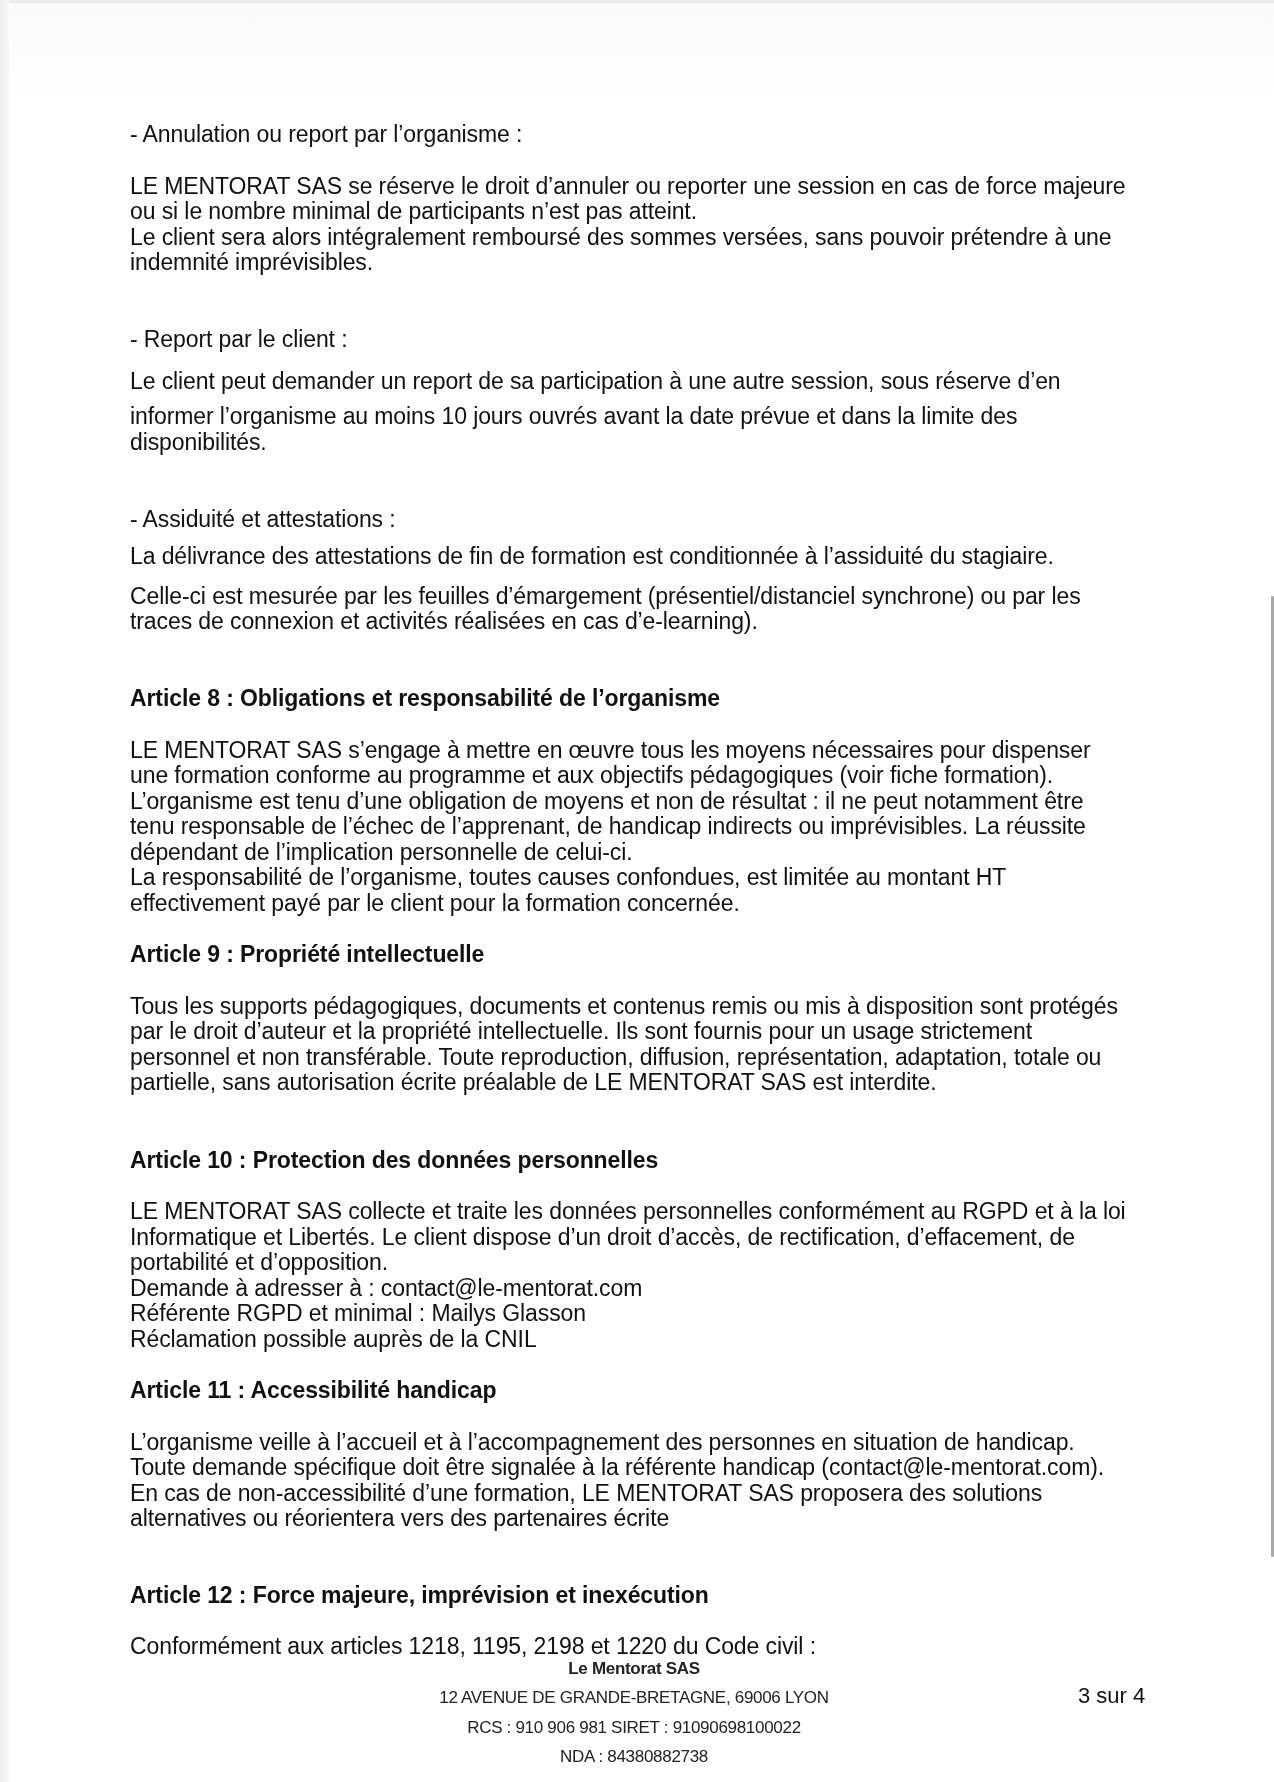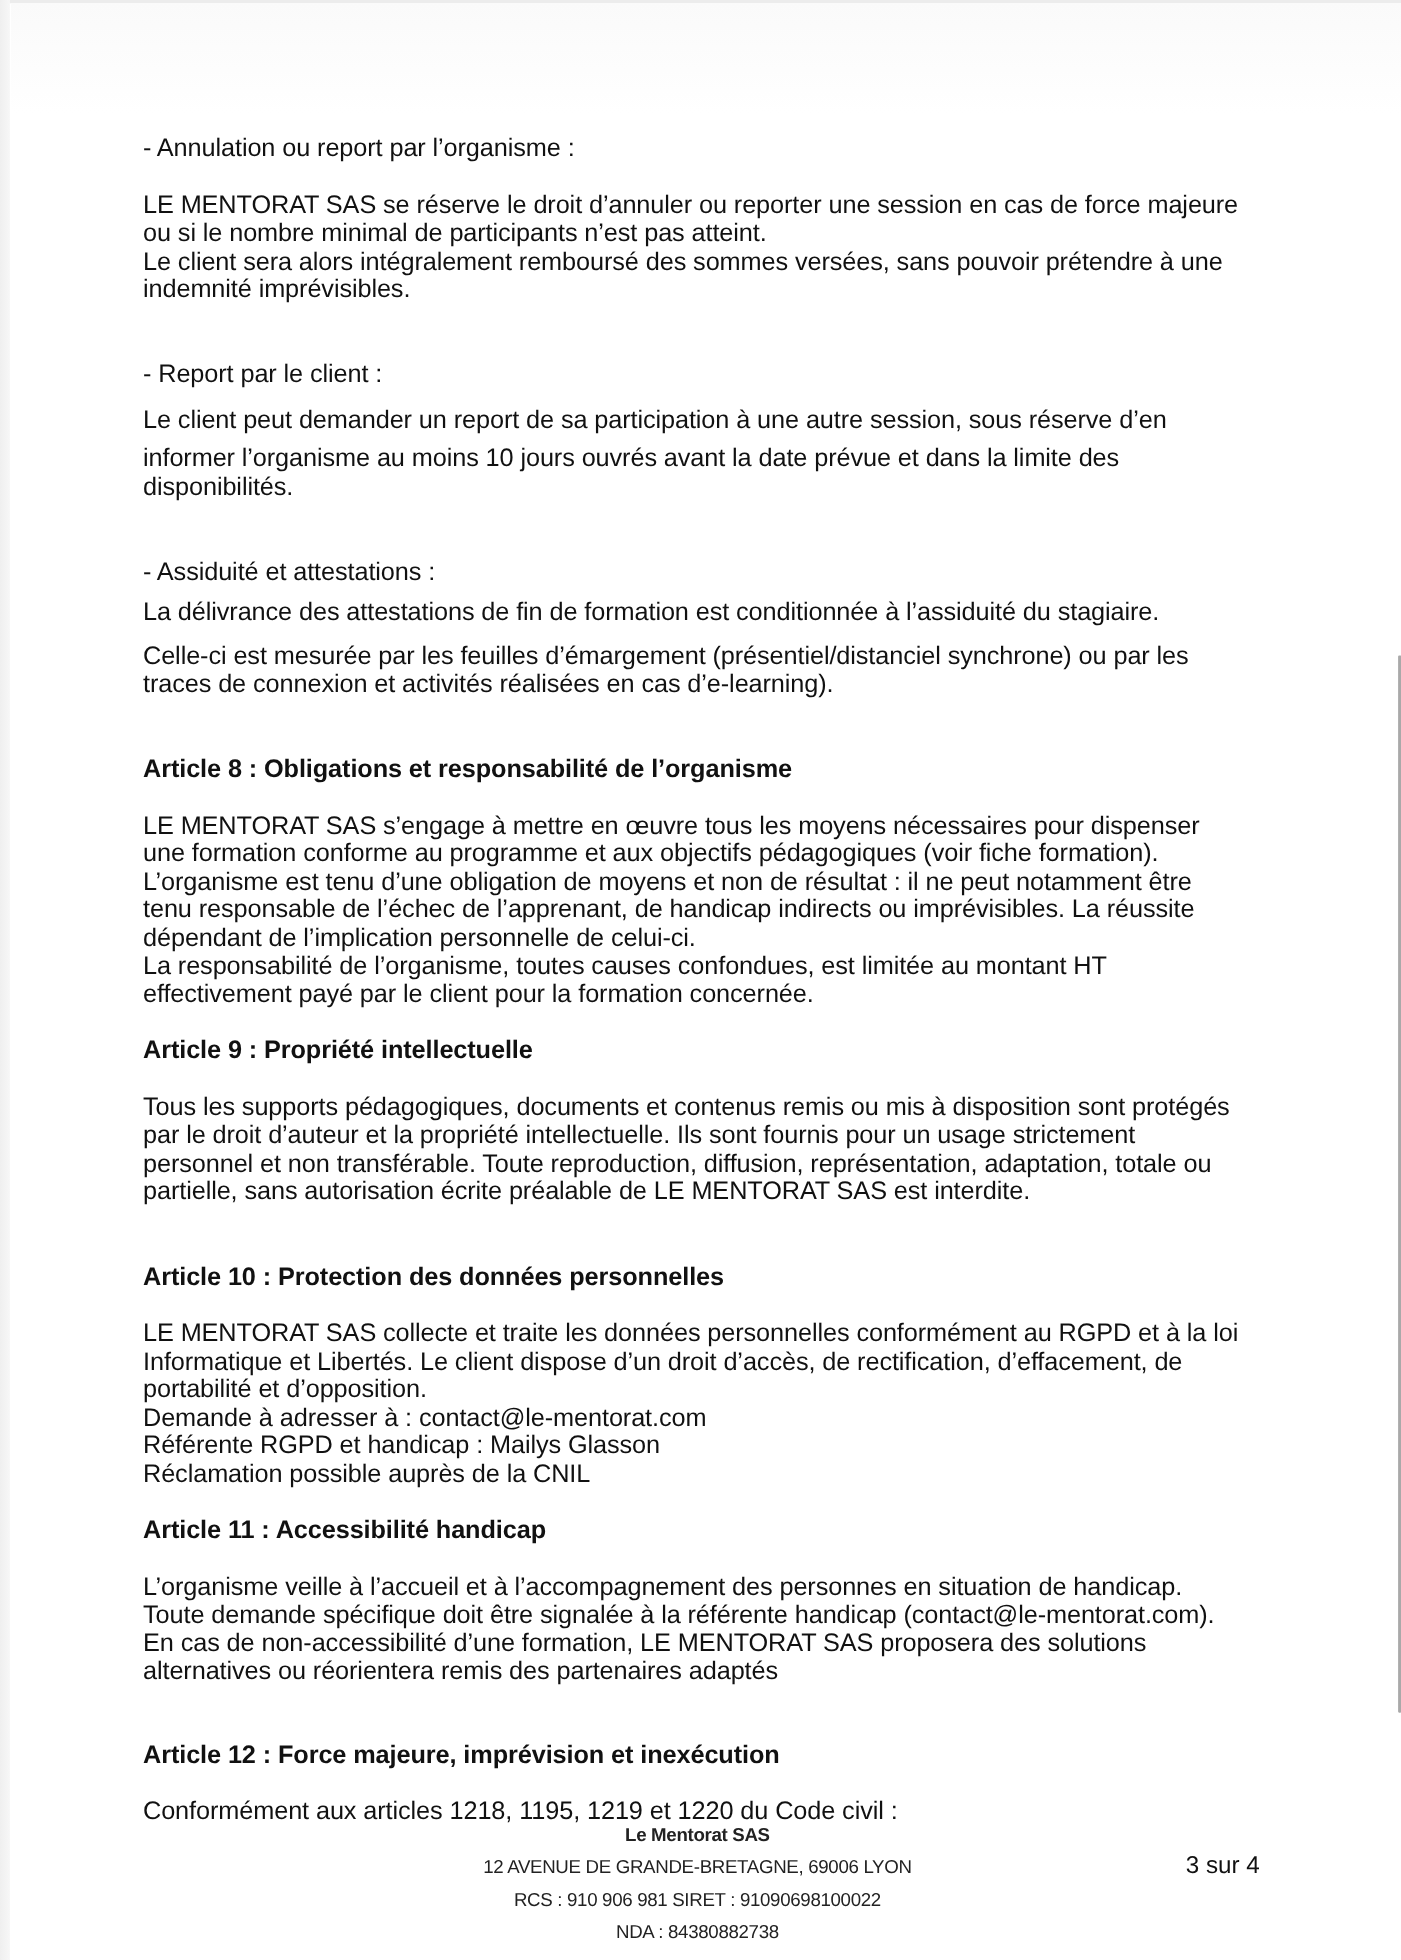--- a/index.html
+++ b/index.html
@@ -113,30 +113,30 @@
   <div class="line" style="top:993px">Tous les supports pédagogiques, documents et contenus remis ou mis à disposition sont protégés</div>
   <div class="line" style="top:1018px">par le droit d’auteur et la propriété intellectuelle. Ils sont fournis pour un usage strictement</div>
   <div class="line" style="top:1044px">personnel et non transférable. Toute reproduction, diffusion, représentation, adaptation, totale ou</div>
   <div class="line" style="top:1069px">partielle, sans autorisation écrite préalable de LE MENTORAT SAS est interdite.</div>
 
   <div class="line bold" style="top:1147px">Article 10 : Protection des données personnelles</div>
   <div class="line" style="top:1198px">LE MENTORAT SAS collecte et traite les données personnelles conformément au RGPD et à la loi</div>
   <div class="line" style="top:1224px">Informatique et Libertés. Le client dispose d’un droit d’accès, de rectification, d’effacement, de</div>
   <div class="line" style="top:1249px">portabilité et d’opposition.</div>
   <div class="line" style="top:1275px">Demande à adresser à : contact@le-mentorat.com</div>
-  <div class="line" style="top:1300px">Référente RGPD et handicap : Mailys Glasson</div>
+  <div class="line" style="top:1300px">Référente RGPD et minimal : Mailys Glasson</div>
   <div class="line" style="top:1326px">Réclamation possible auprès de la CNIL</div>
 
   <div class="line bold" style="top:1377px">Article 11 : Accessibilité handicap</div>
   <div class="line" style="top:1429px">L’organisme veille à l’accueil et à l’accompagnement des personnes en situation de handicap.</div>
   <div class="line" style="top:1454px">Toute demande spécifique doit être signalée à la référente handicap (contact@le-mentorat.com).</div>
   <div class="line" style="top:1480px">En cas de non-accessibilité d’une formation, LE MENTORAT SAS proposera des solutions</div>
-  <div class="line" style="top:1505px">alternatives ou réorientera remis des partenaires adaptés</div>
+  <div class="line" style="top:1505px">alternatives ou réorientera vers des partenaires écrite</div>
 
   <div class="line bold" style="top:1582px">Article 12 : Force majeure, imprévision et inexécution</div>
-  <div class="line" style="top:1633px">Conformément aux articles 1218, 1195, 1219 et 1220 du Code civil :</div>
+  <div class="line" style="top:1633px">Conformément aux articles 1218, 1195, 2198 et 1220 du Code civil :</div>
 </div>
 
 <div class="footer company" style="top:1659px; left:-3px">Le Mentorat SAS</div>
 <div class="footer" style="top:1688px; left:-3px">12 AVENUE DE GRANDE-BRETAGNE, 69006 LYON</div>
 <div class="footer" style="top:1718px; left:-3px">RCS : 910 906 981 SIRET : 91090698100022</div>
 <div class="footer" style="top:1747px; left:-3px">NDA : 84380882738</div>
 <div class="page-num">3 sur 4</div>
 
 </body></html>

